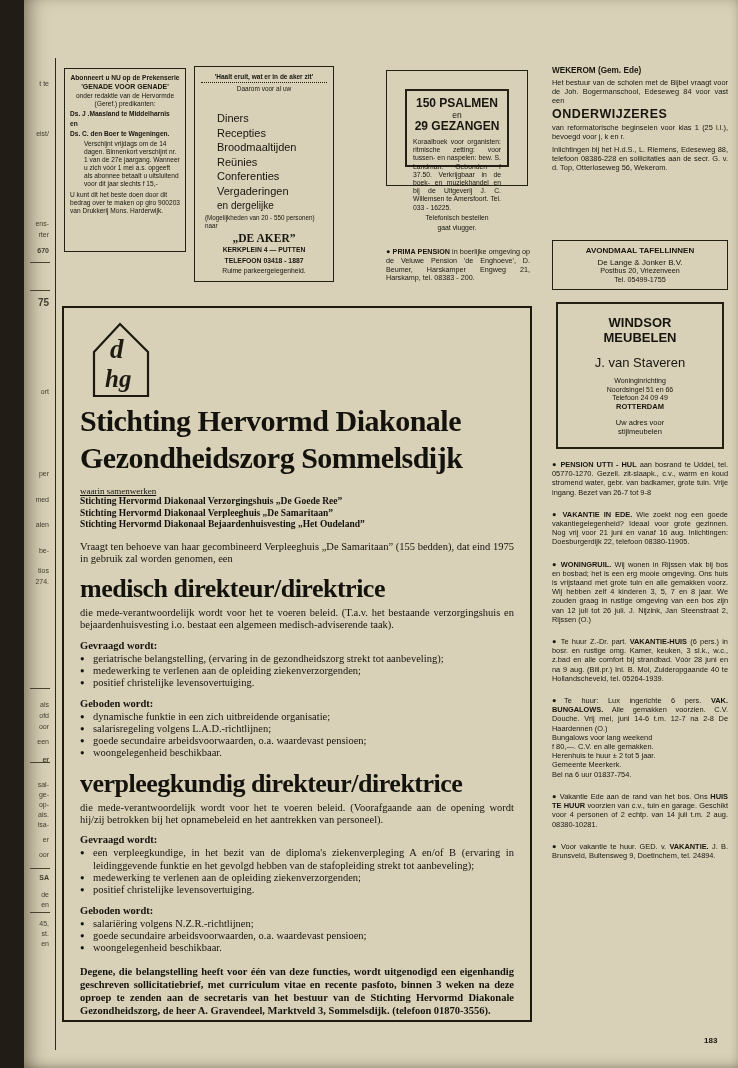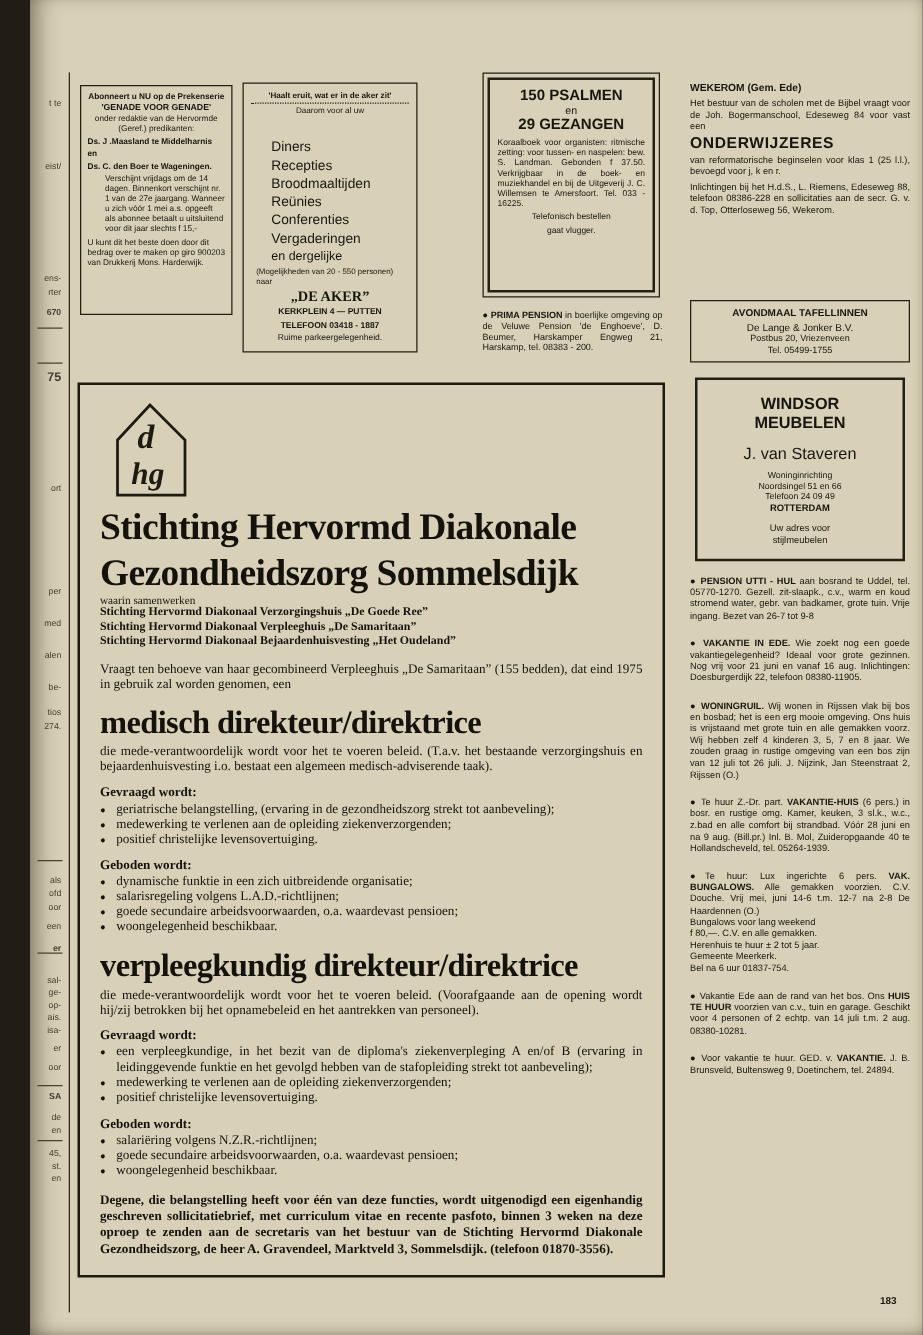--- a/index.html
+++ b/index.html
@@ -52,21 +52,21 @@
   .aker .slogan{font-weight:bold;font-size:6.5px;border-bottom:1px dotted #232014;padding-bottom:2px;}
   .aker .intro{font-size:6.5px;margin-top:2px;}
   .aker ul{list-style:none;margin:19px 0 0;padding:0 0 0 16px;text-align:left;}
   .aker li{font-size:11px;line-height:14.5px;}
   .aker .extra{font-size:10px;text-align:left;padding-left:16px;margin-top:2px;}
   .aker .cap{font-size:6.3px;line-height:7.5px;margin-top:3px;text-align:left;padding-left:4px;}
   .aker .name{font-weight:bold;font-size:11.5px;margin-top:3px;font-family:"Liberation Serif",serif;}
   .aker .addr{font-weight:bold;font-size:6.8px;line-height:8.5px;margin-top:2px;}
   .aker .foot{font-size:6.8px;margin-top:2px;}
 
-  .psalmen{left:386px;top:58px;width:142px;height:180px;padding:3px;}
+  .psalmen{left:386px;top:70px;width:142px;height:116px;padding:18px;}
   .psalmen .inner{border:2px solid #232014;height:100%;box-sizing:border-box;padding:6px 6px;}
   .psalmen .h1{font-weight:bold;font-size:12px;text-align:center;line-height:13px;}
   .psalmen .h2{font-size:8.5px;text-align:center;line-height:10px;}
   .psalmen .body{font-size:6.8px;line-height:8.2px;text-align:justify;margin-top:5px;}
   .psalmen .foot{font-size:6.8px;line-height:8.2px;text-align:center;margin-top:2px;}
 
   .prima{position:absolute;left:386px;top:248px;width:144px;font-size:7.2px;line-height:8.8px;text-align:justify;}
   .prima .b{font-weight:bold;}
 
   
@@ -96,21 +96,21 @@
 
   
   .stichting{
     position:absolute;left:62px;top:306px;width:470px;height:716px;
     border:2px solid #1d1a12;box-sizing:border-box;overflow:hidden;
     padding:14px 16px 10px;
     font-family:"Liberation Serif", serif;font-size:10.5px;color:#14120d;
   }
   .logo{margin-left:12px;}
   .st-title{font-weight:bold;font-size:30px;line-height:33px;letter-spacing:-.5px;margin-top:4px;}
-  .coop-intro{font-size:9px;margin-top:0;}
+  .coop-intro{font-size:9px;margin-top:12px;text-decoration:underline;}
   .coop{font-weight:bold;font-size:9.5px;line-height:11.5px;}
   .st-par{text-align:justify;line-height:12.3px;margin-top:10px;}
   .job-title{font-weight:bold;font-size:26px;line-height:28px;letter-spacing:-.5px;margin-top:10px;}
   .lbl{font-weight:bold;margin-top:8px;}
   .stichting ul{list-style:none;margin:2px 0 0;padding:0;}
   .stichting li{position:relative;padding-left:13px;line-height:12.3px;text-align:justify;}
   .stichting li::before{content:"●";position:absolute;left:0;top:0;font-size:7.5px;}
   .closing{font-weight:bold;text-align:justify;line-height:13px;margin-top:11px;}
 
   .pagenum{position:absolute;left:704px;top:1036px;font-weight:bold;font-size:8px;}

